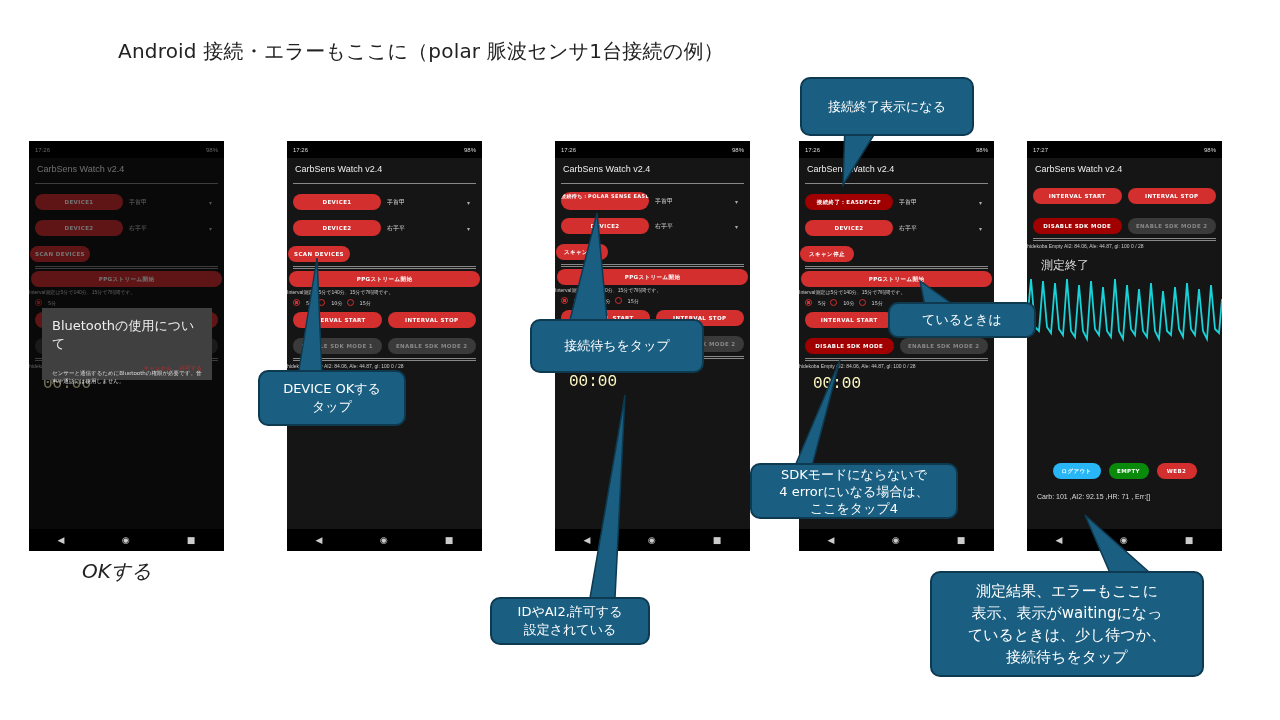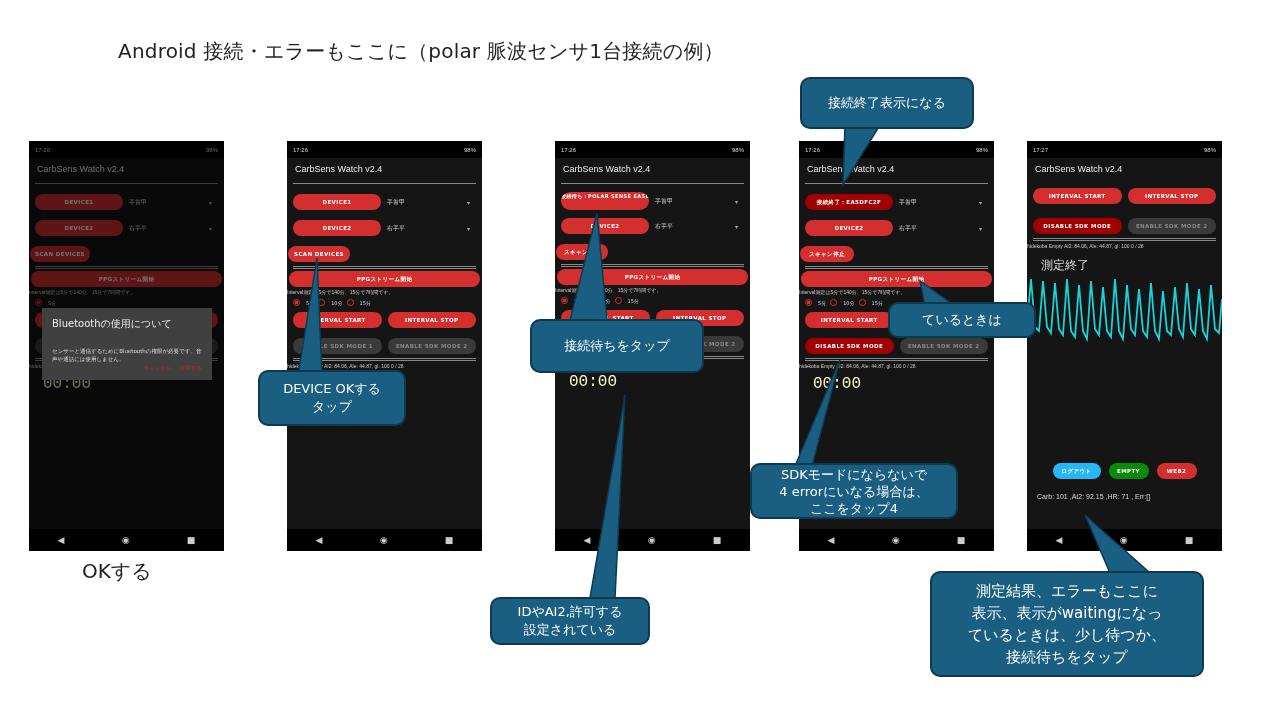--- a/index.html
+++ b/index.html
@@ -19,26 +19,26 @@
   .caret { color: #aaa; font-size: 6px; margin-right: 6px; }
   .small { color: #ccc; font-size: 5px; margin: 2px 0 0 0; white-space: nowrap; font-family: "Liberation Sans", sans-serif; }
   .divider { height: 3px; border-top: 1px solid #888; border-bottom: 1px solid #888; margin: 4px 6px 2px; }
   .timer { color: #fef9c3; font-size: 16px; margin: 6px 0 0 14px; font-family: Liberation Mono, monospace; }
   .navbar { position: absolute; bottom: 0; left: 0; right: 0; height: 22px; background: #000; display: flex; justify-content: space-around; align-items: center; color: #ccc; font-size: 9px; }
   .radio { display: inline-block; width: 7px; height: 7px; border-radius: 50%; border: 1px solid #d32f2f; vertical-align: middle; margin-right: 2px; }
   .radio.on { background: radial-gradient(#d32f2f 40%, transparent 45%); }
   .radiorow { color: #ddd; font-size: 5px; margin: 4px 6px; display: flex; gap: 4px; align-items: center; }
   .dim { position: absolute; inset: 0; background: rgba(0,0,0,0.55); }
   .dialog { position: absolute; left: 13px; top: 167px; width: 170px; height: 72px; background: #404040; padding: 9px 10px; color: #eee; }
-  .dialog .h { font-size: 10px; margin-bottom: 16px; }
+  .dialog .h { font-size: 13px; margin-bottom: 16px; }
   .dialog .b { font-size: 5.5px; line-height: 8px; color: #ddd; }
   .dialog .acts { position: absolute; right: 10px; bottom: 8px; font-size: 5.5px; color: #c62828; display: flex; gap: 8px; }
   .callout { position: absolute; background: #1a5f82; border: 2px solid #0d3a50; border-radius: 10px; color: #fff; text-align: center; font-size: 13px; line-height: 18px; display: flex; align-items: center; justify-content: center; }
   .tail { position: absolute; }
-  .caption { position: absolute; font-size: 20px; color: #222; }
+  .caption { position: absolute; font-size: 20px; color: #222; font-style: italic; }
   .wave { position: absolute; left: 0; top: 128px; width: 195px; height: 80px; }
   .result { color: #ddd; font-size: 7px; margin: 8px 10px; font-family: "Liberation Sans", sans-serif; }
   .bigtitle { color: #ddd; font-size: 12px; margin: 8px 0 0 14px; }
 </style>
 </head>
 <body>
 
 <div class="title">Android 接続・エラーもここに（polar 脈波センサ1台接続の例）</div>
 
 <div class="phone" style="left:29px;">
@@ -274,21 +274,21 @@
     <polygon points="795,466 840,360 812,466"></polygon>
     <polygon points="1110,573 1085,515 1150,573"></polygon>
   </g>
 </svg>
 
 <div class="callout" style="left:258px;top:370px;width:148px;height:56px;white-space:pre-line;">DEVICE OKする
 タップ</div>
 <div class="callout" style="left:530px;top:319px;width:174px;height:54px;">接続待ちをタップ</div>
 <div class="callout" style="left:490px;top:597px;width:160px;height:48px;white-space:pre-line;">IDやAI2,許可する
 設定されている</div>
-<div class="callout" style="left:800px;top:77px;width:174px;height:52px;">接続終了表示になる</div>
+<div class="callout" style="left:800px;top:77px;width:174px;height:59px;">接続終了表示になる</div>
 <div class="callout" style="left:888px;top:302px;width:148px;height:36px;">ているときは</div>
 <div class="callout" style="left:750px;top:463px;width:208px;height:56px;white-space:pre-line;line-height:17px;">SDKモードにならないで
 4 errorにいなる場合は、
 ここをタップ4</div>
 <div class="callout" style="left:930px;top:571px;width:274px;height:106px;white-space:pre-line;line-height:22px;font-size:15px;">測定結果、エラーもここに
 表示、表示がwaitingになっ
 ているときは、少し待つか、
 接続待ちをタップ</div>
 
 </body></html>

